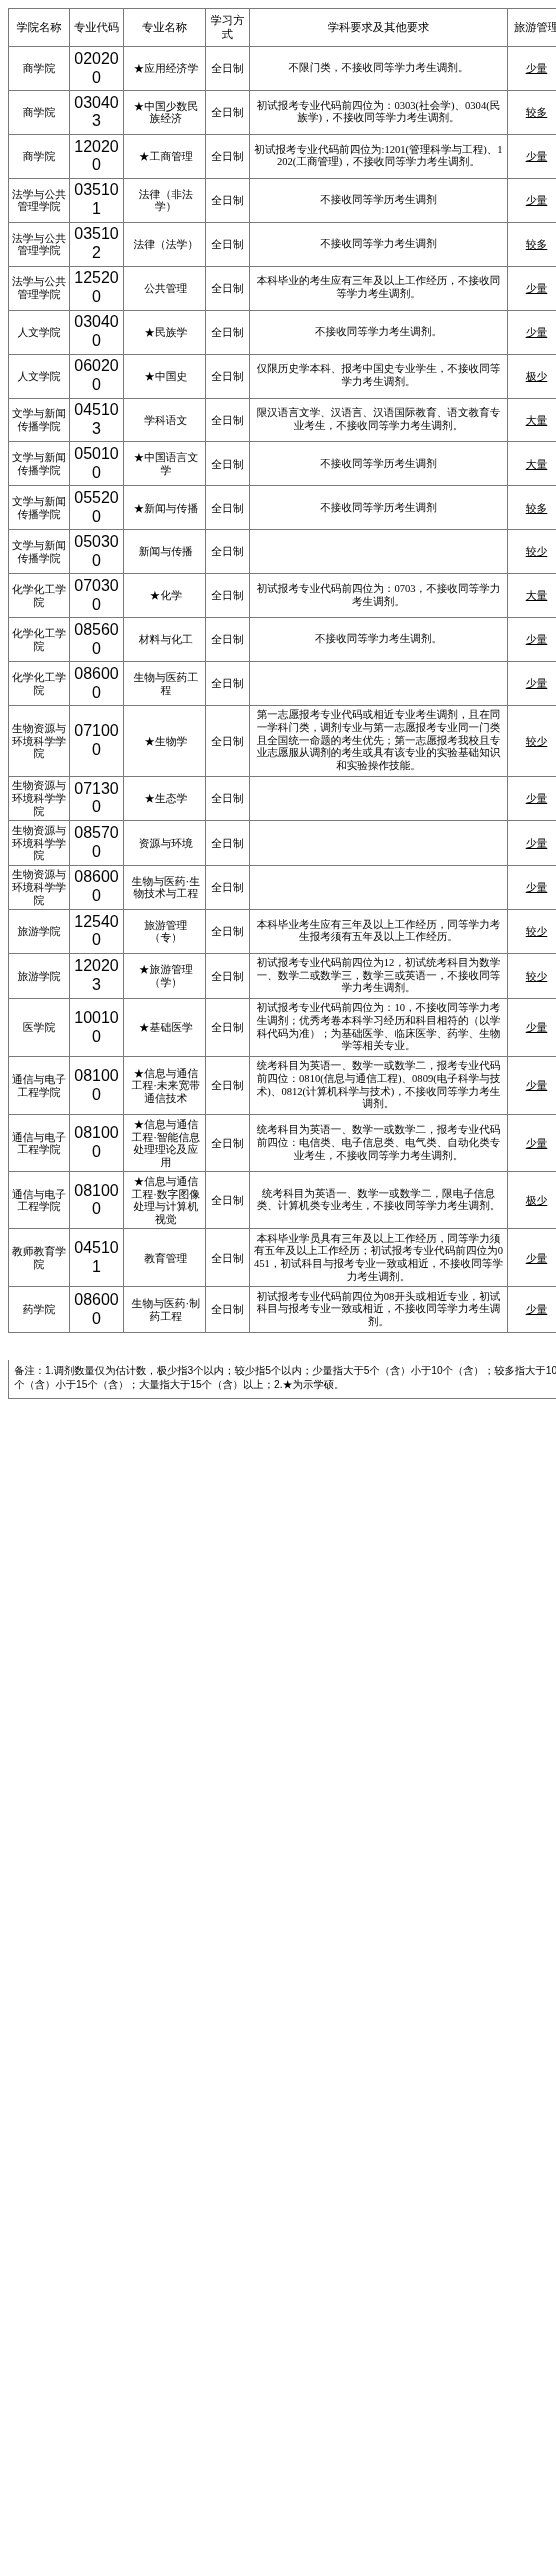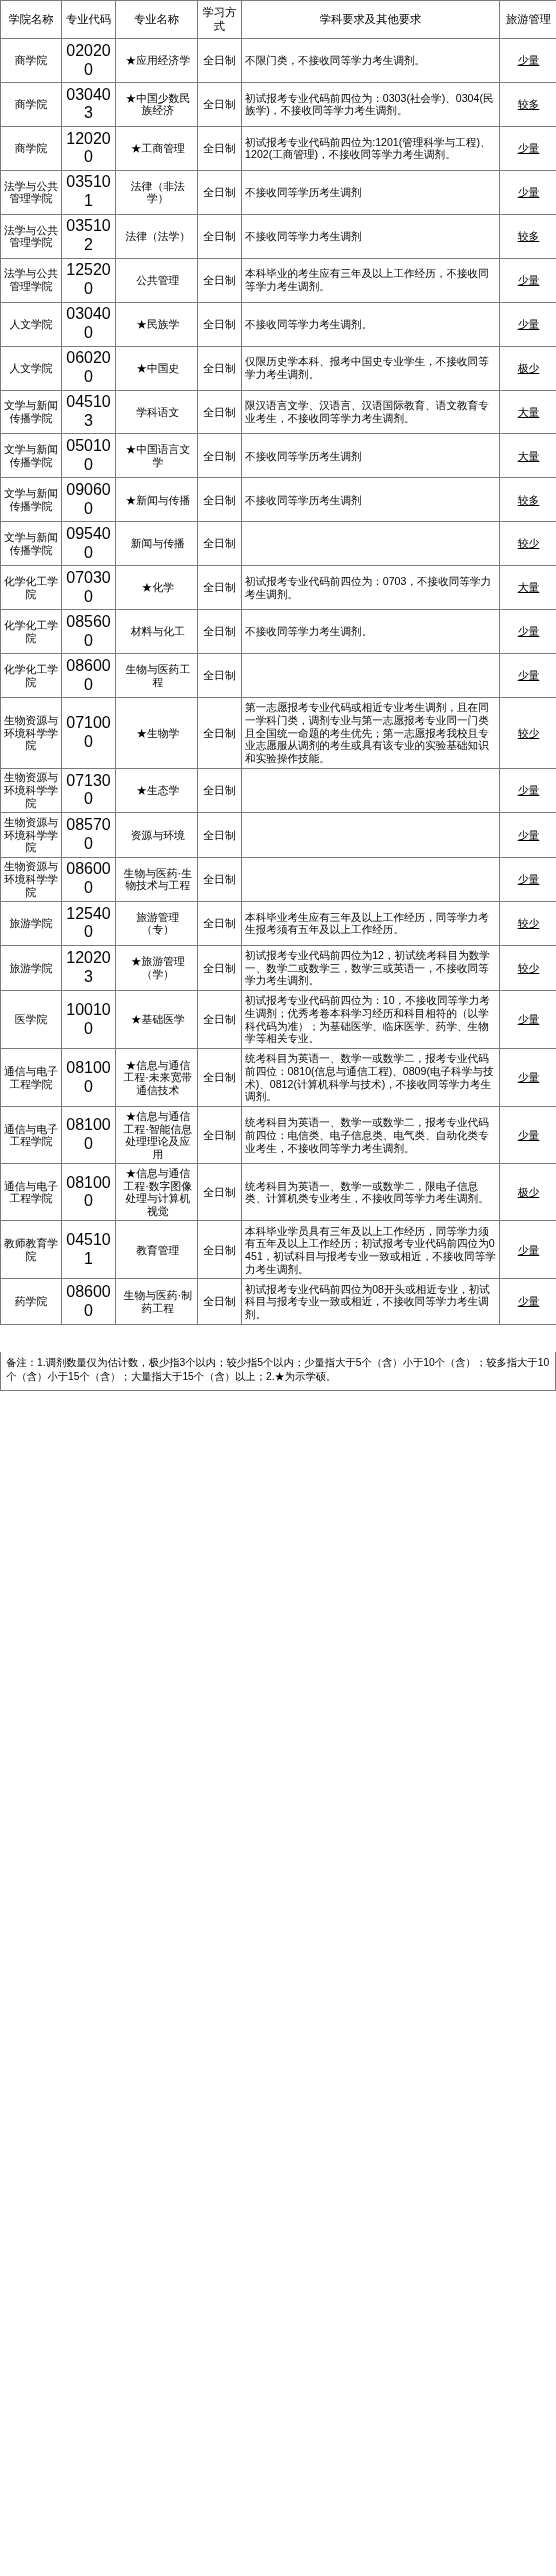--- a/index.html
+++ b/index.html
@@ -7,21 +7,21 @@
     padding: 0;
     background: #ffffff;
   }
   body {
     font-family: "Liberation Sans", sans-serif;
     width: 556px;
   }
   #wrap {
     width: 556px;
     box-sizing: border-box;
-    padding: 0;
+    padding: 8px;
   }
   table {
     border-collapse: collapse;
     width: 556px;
     table-layout: fixed;
   }
   col.c0 { width: 61px; }
   col.c1 { width: 54px; }
   col.c2 { width: 82px; }
   col.c3 { width: 44px; }
@@ -38,24 +38,25 @@
     padding: 2.6px 1.5px;
     word-break: break-all;
     overflow-wrap: break-word;
   }
   thead th {
     font-size: 11.3px;
     padding: 5.2px 2.1px;
     font-weight: normal;
   }
   td.req {
-    text-align: left;
+    text-align: center;
     padding: 3.1px 3.1px;
     font-size: 10.6px;
     line-height: 1.2;
+    font-family: Liberation Serif, serif;
   }
   td.major {
     text-align: center;
     padding-left: 4.1px;
   }
   td.code {
     font-size: 16px;
   }
   td.qty {
     font-size: 10.8px;
@@ -180,29 +181,29 @@
         <tr>
           <td class="college">文学与新闻传播学院</td>
           <td class="code">050100</td>
           <td class="major">★中国语言文学</td>
           <td class="mode">全日制</td>
           <td class="req">不接收同等学历考生调剂</td>
           <td class="qty">大量</td>
         </tr>
         <tr>
           <td class="college">文学与新闻传播学院</td>
-          <td class="code">090600</td>
+          <td class="code">055200</td>
           <td class="major">★新闻与传播</td>
           <td class="mode">全日制</td>
           <td class="req">不接收同等学历考生调剂</td>
           <td class="qty">较多</td>
         </tr>
         <tr>
           <td class="college">文学与新闻传播学院</td>
-          <td class="code">095400</td>
+          <td class="code">050300</td>
           <td class="major">新闻与传播</td>
           <td class="mode">全日制</td>
           <td class="req"></td>
           <td class="qty">较少</td>
         </tr>
         <tr>
           <td class="college">化学化工学院</td>
           <td class="code">070300</td>
           <td class="major">★化学</td>
           <td class="mode">全日制</td>

